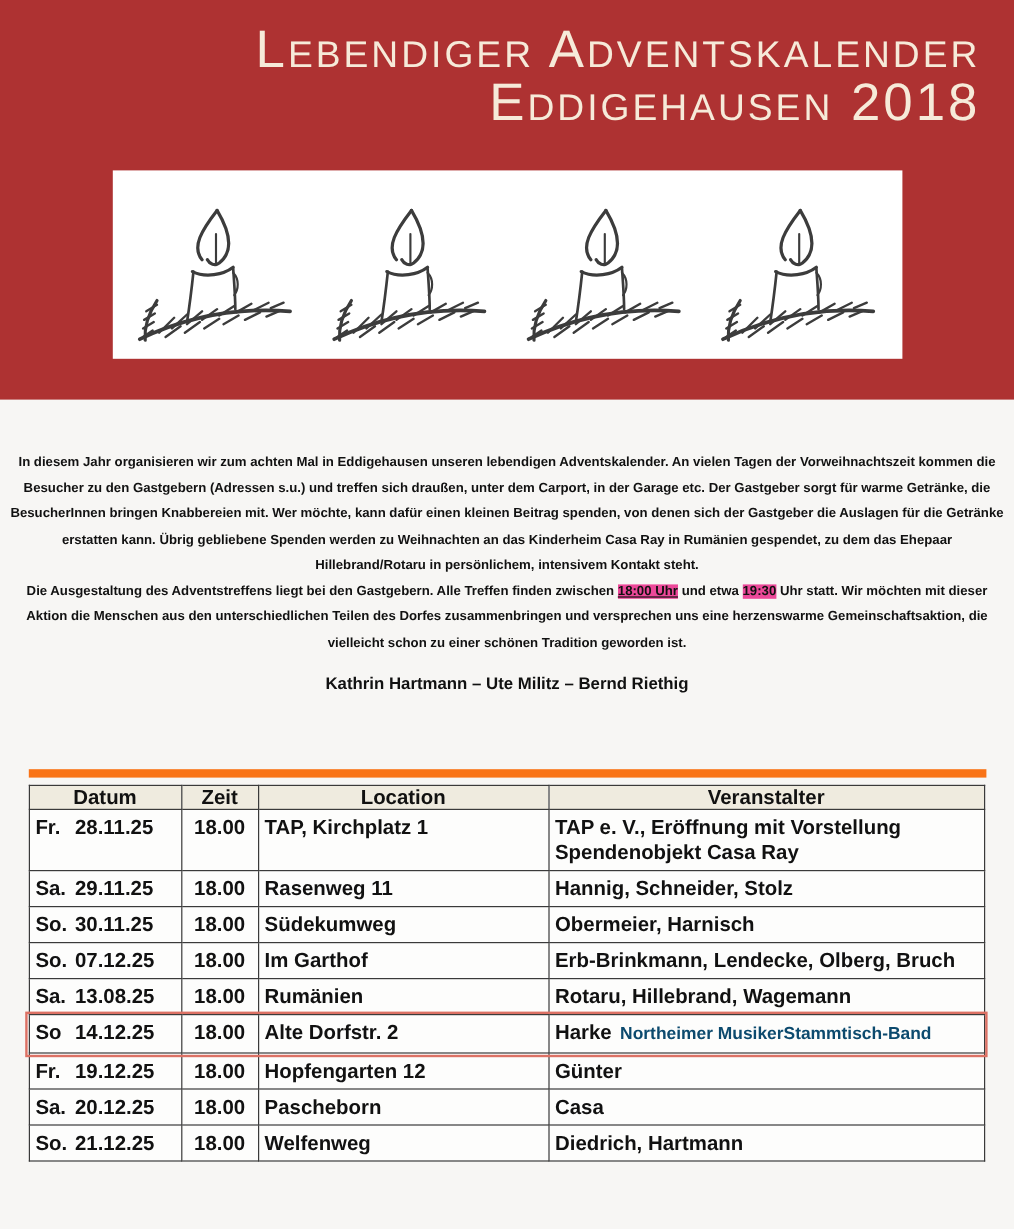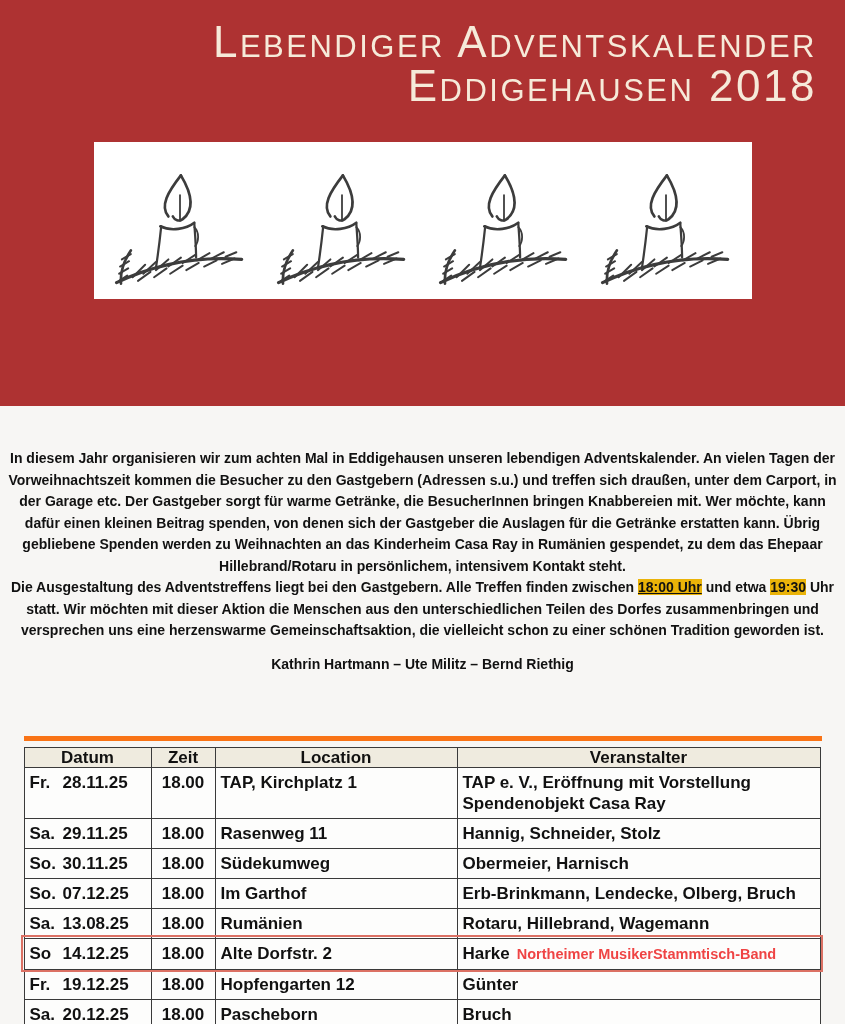--- a/index.html
+++ b/index.html
@@ -6,21 +6,21 @@
   body{
     width:845px;height:1024px;
     background:#f7f6f4;
     font-family:"Liberation Sans",sans-serif;
     color:#111;
     overflow:hidden;
   }
   
   .banner{
     background:#ae3232;
-    height:406px;
+    height:333px;
     box-sizing:border-box;
     padding-top:20px;
   }
   .title{
     text-align:right;
     padding-right:28px;
     color:#f6ead9;
     font-variant:small-caps;
     font-weight:400;
     font-size:44px;
@@ -37,38 +37,38 @@
     align-items:flex-end;
     justify-content:space-between;
   }
   .candle-box svg{width:152px;height:136px;display:block;}
   
   .intro{
     margin:42px auto 0;
     width:830px;
     text-align:center;
     font-weight:bold;
-    font-size:14px;
+    font-size:11px;
     line-height:21.5px;
   }
   .intro .para{margin:0;}
-  .hl{background:#eab308;}
+  .hl{background:#ec4899;}
   .ul{text-decoration:underline;}
   
   .credit{
     margin-top:14px;
     text-align:center;
     font-weight:bold;
     font-size:14px;
   }
   
   .table-wrap{
     width:798px;
     margin:64px auto 0;
-    border-top:5px solid #f97316;
+    border-top:7px solid #f97316;
     padding-top:6px;
   }
   table.schedule{
     border-collapse:collapse;
     width:796px;
     table-layout:fixed;
     background:#fdfdfc;
   }
   table.schedule th, table.schedule td{
     border:1px solid #3a3a3a;
@@ -83,21 +83,21 @@
   table.schedule th{
     background:#efebdf;
     text-align:center;
     line-height:19px;
     padding:0 4px;
   }
   td.c-datum .day{display:inline-block;min-width:33px;}
   td.c-zeit{text-align:center;}
   td.c-veranstalter{white-space:normal;}
   .note-red{
-    color:#ef4444;
+    color:#0c4a6e;
     font-size:14.5px;
     padding-left:7px;
     margin-top:37px;
   }
   tr.row-flag{
     outline:2px solid #dc7164;
     outline-offset:1px;
   }
   .hidden-defs{position:absolute;width:0;height:0;overflow:hidden;}
 </style>
@@ -214,21 +214,21 @@
             <tr>
               <td class="c-datum"><span class="day">Fr.</span><span>19.12.25</span></td>
               <td class="c-zeit">18.00</td>
               <td class="c-location">Hopfengarten 12</td>
               <td class="c-veranstalter">Günter</td>
             </tr>
             <tr>
               <td class="c-datum"><span class="day">Sa.</span><span>20.12.25</span></td>
               <td class="c-zeit">18.00</td>
               <td class="c-location">Pascheborn</td>
-              <td class="c-veranstalter">Bruch</td>
+              <td class="c-veranstalter">Casa</td>
             </tr>
             <tr>
               <td class="c-datum"><span class="day">So.</span><span>21.12.25</span></td>
               <td class="c-zeit">18.00</td>
               <td class="c-location">Welfenweg</td>
               <td class="c-veranstalter">Diedrich, Hartmann</td>
             </tr>
           </tbody>
       </table>
     </div>

